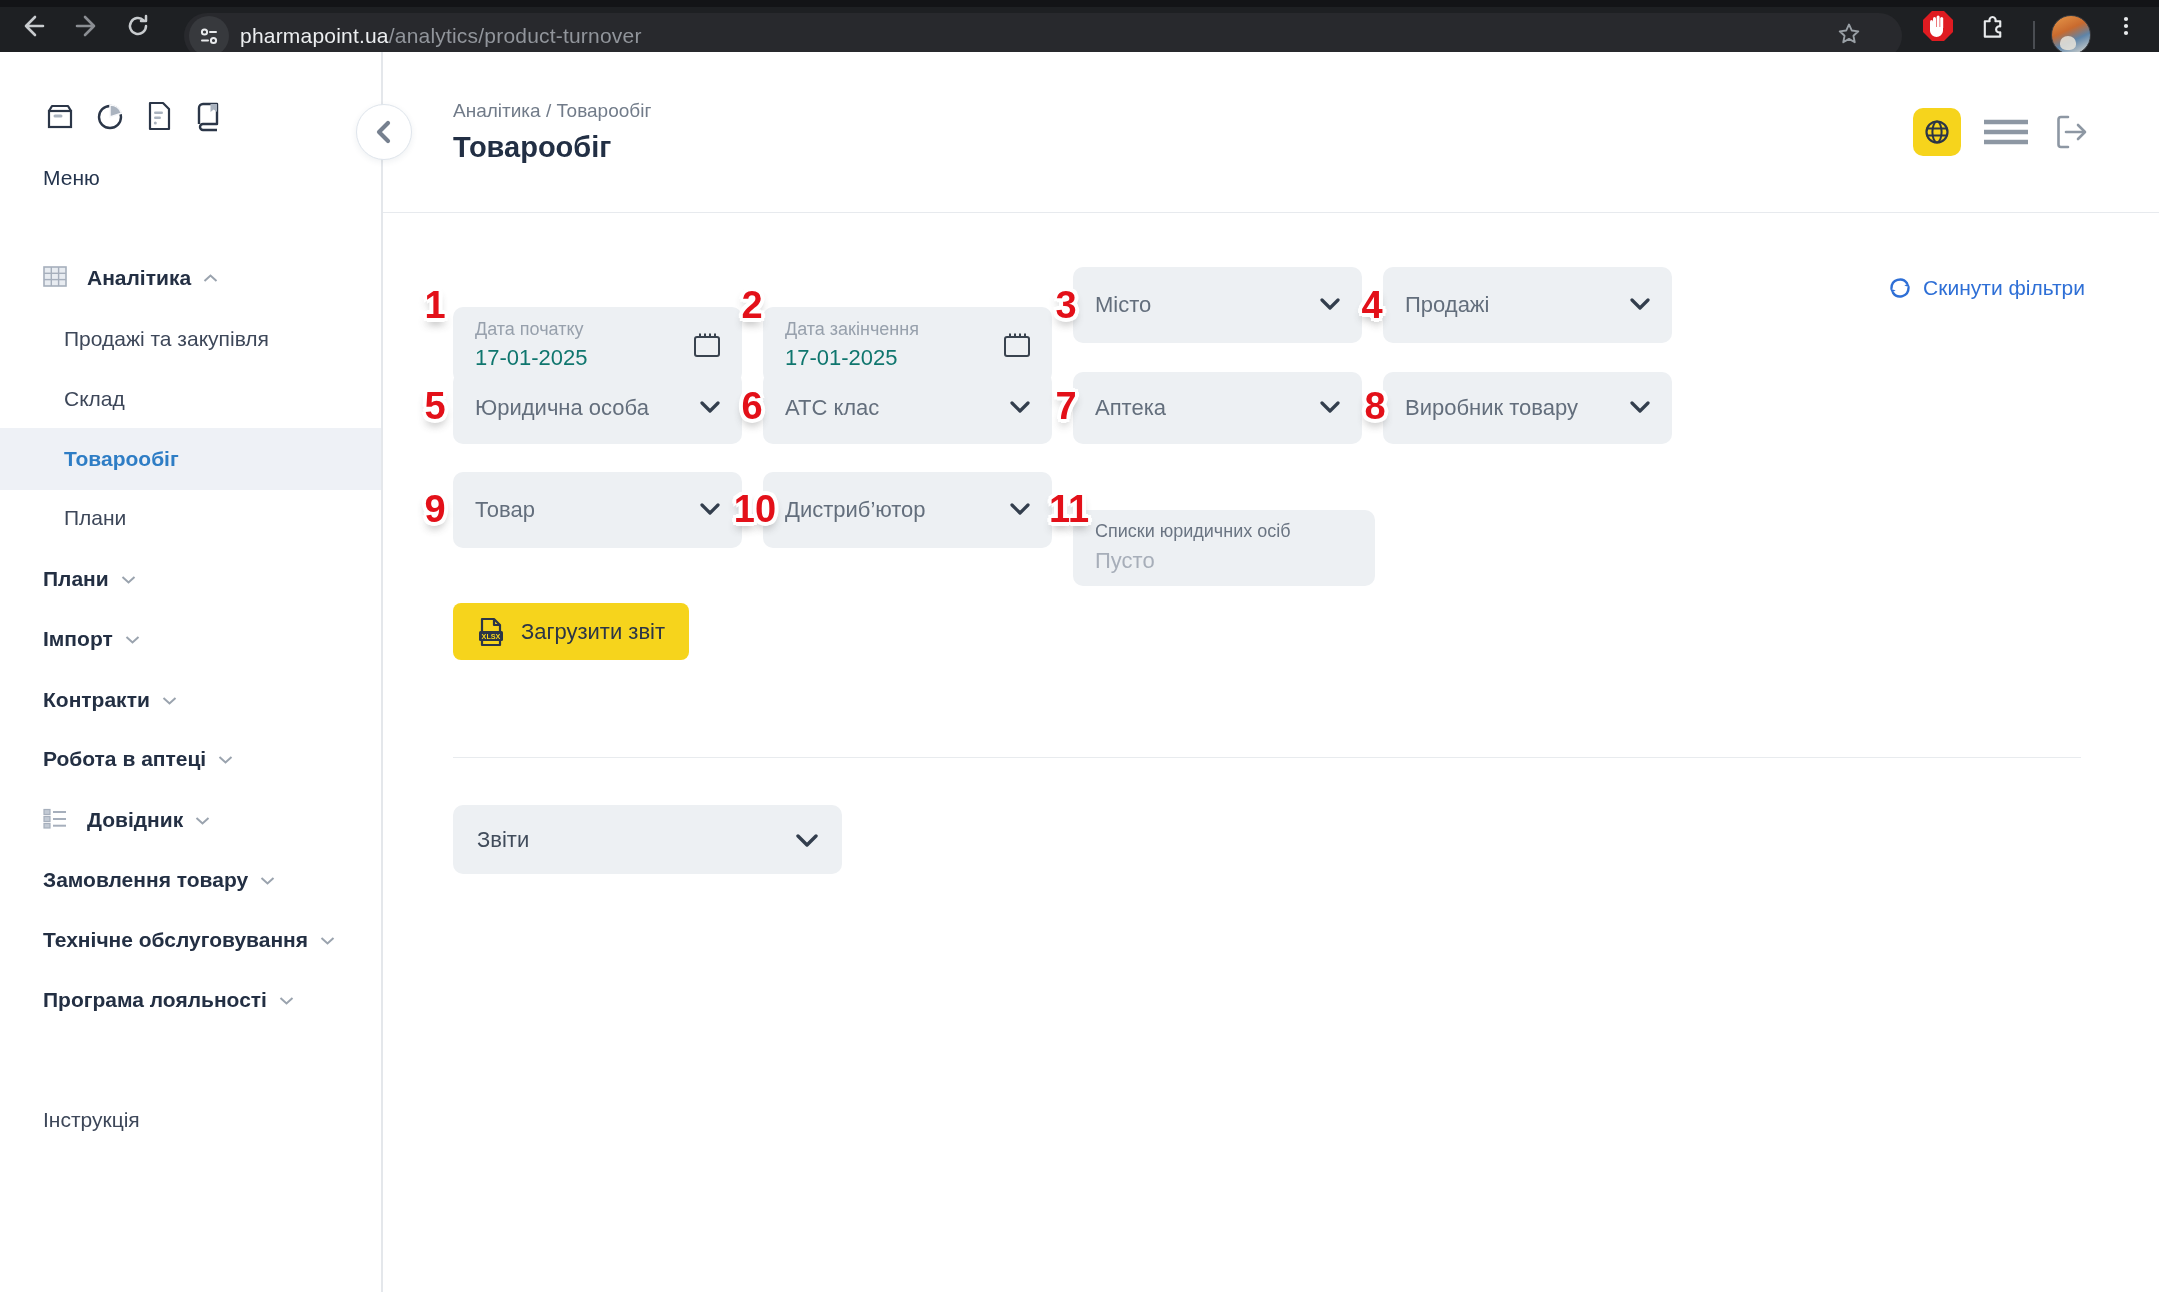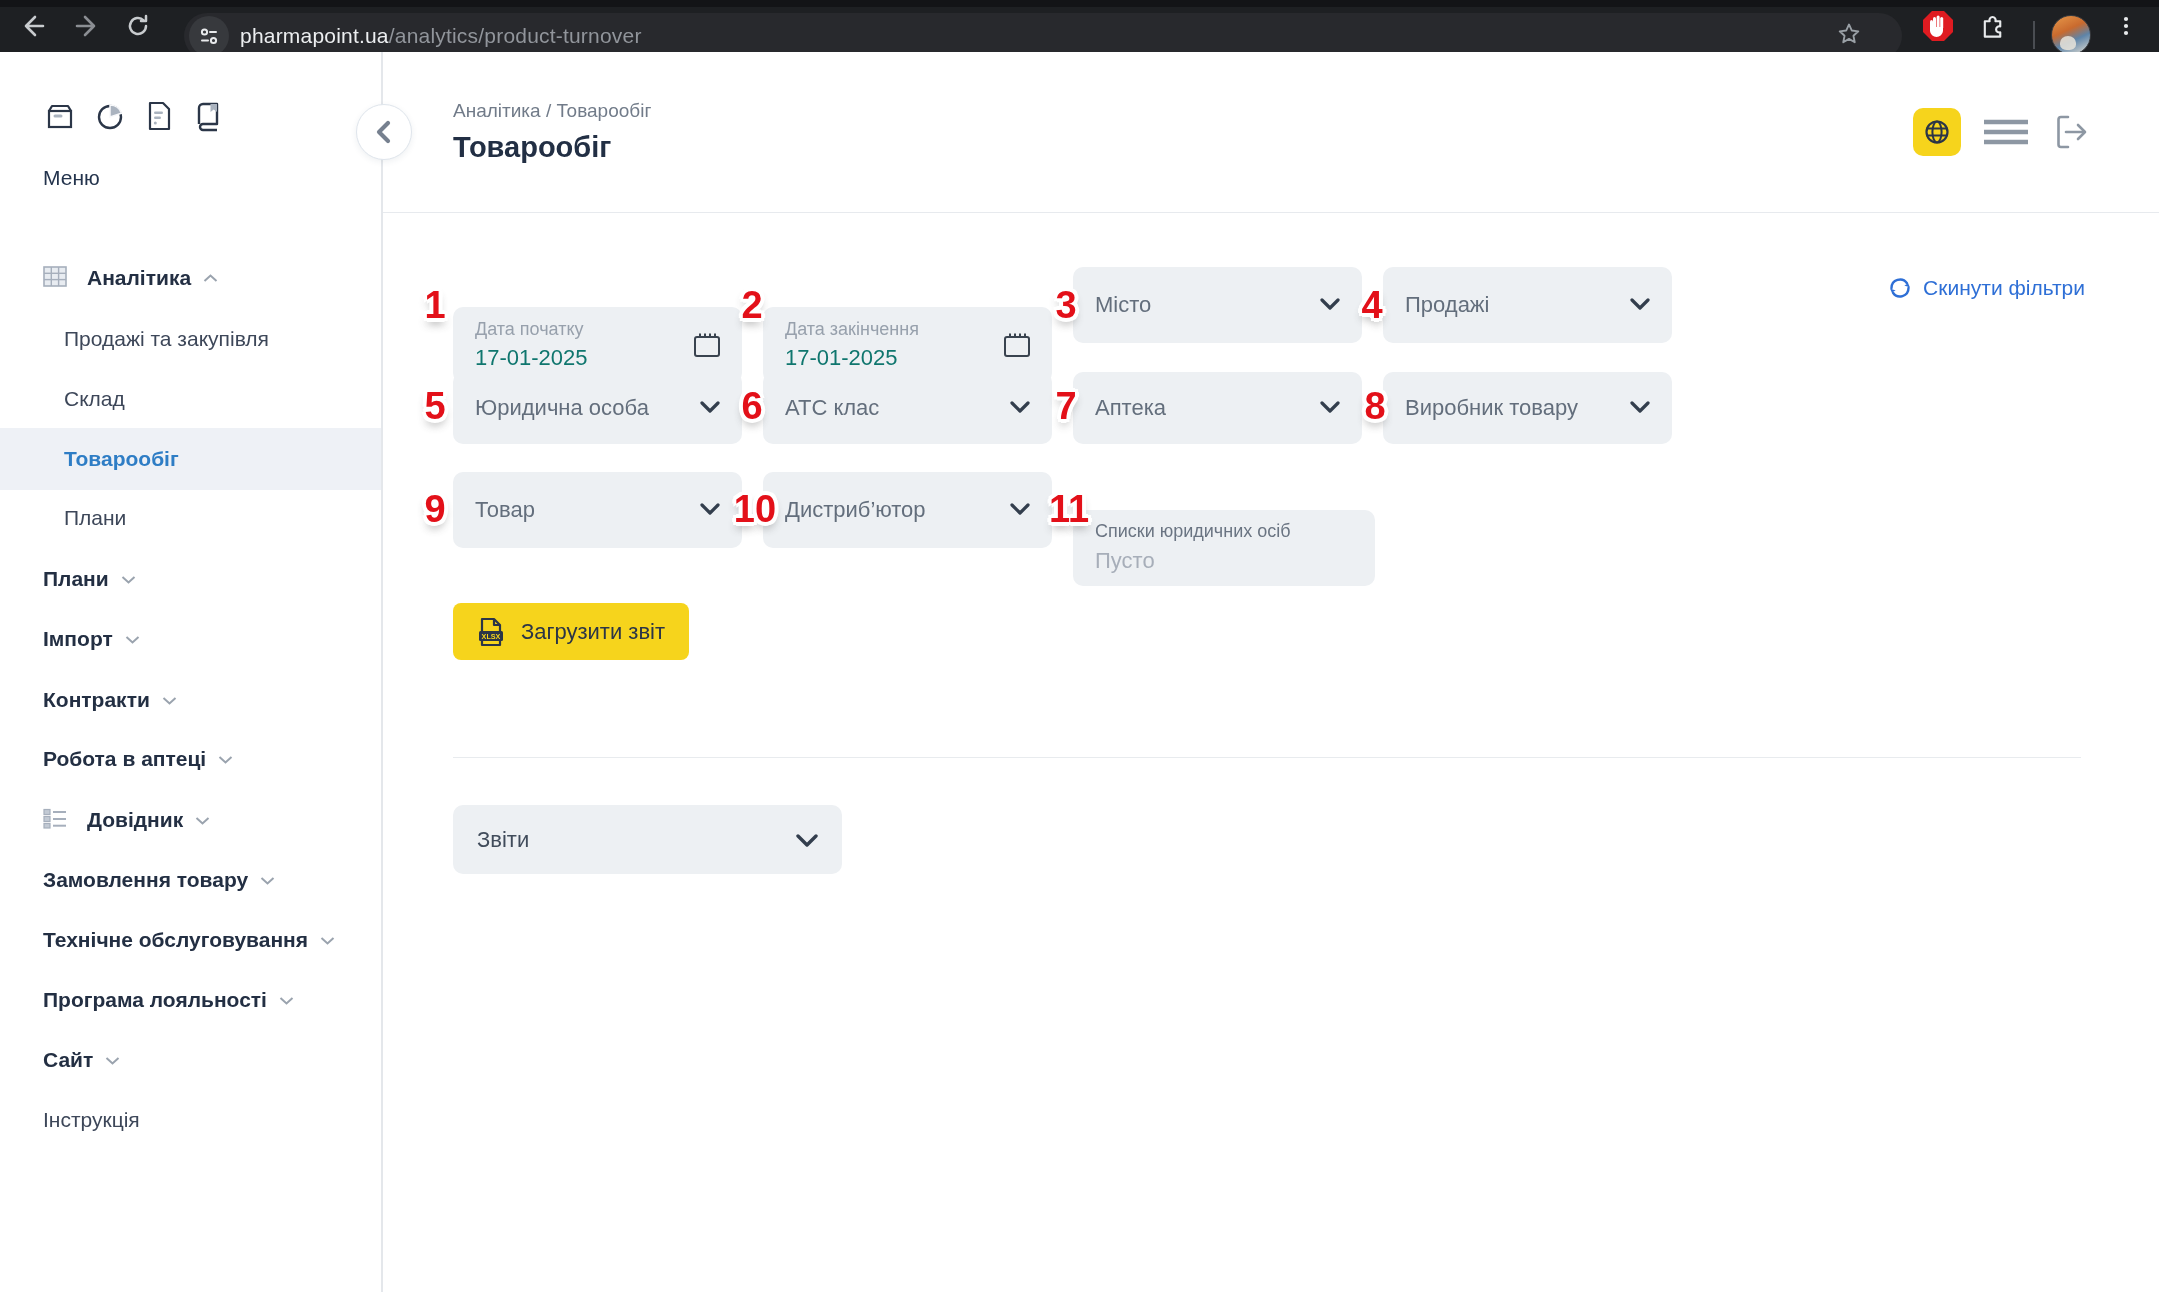--- a/index.html
+++ b/index.html
@@ -302,28 +302,20 @@
         </span>
     </div>
     <div class="sb-row pad-section" style="top:928px">
       <span class="lbl-section">Програма лояльності</span>
       <span class="chev">
           <svg width="15" height="9" viewBox="0 0 15 9">
             <polyline points="1.5,2 7.5,7.5 13.5,2" fill="none" stroke="#9aa3ae" stroke-width="2"></polyline>
           </svg>
         </span>
     </div>
-    <div class="sb-row pad-section" style="top:988px">
-      <span class="lbl-section">Сайт</span>
-      <span class="chev">
-          <svg width="15" height="9" viewBox="0 0 15 9">
-            <polyline points="1.5,2 7.5,7.5 13.5,2" fill="none" stroke="#9aa3ae" stroke-width="2"></polyline>
-          </svg>
-        </span>
-    </div>
     <div class="sb-row pad-section" style="top:1048px">
       <span class="lbl-sub">Інструкція</span>
     </div>
   </div>
 
   <div class="collapse-btn">
     <svg width="20" height="24" viewBox="0 0 20 24">
         <polyline points="14,3 5,12 14,21" fill="none" stroke="#76808f" stroke-width="4.2" stroke-linecap="round" stroke-linejoin="round"></polyline>
       </svg>
   </div>

